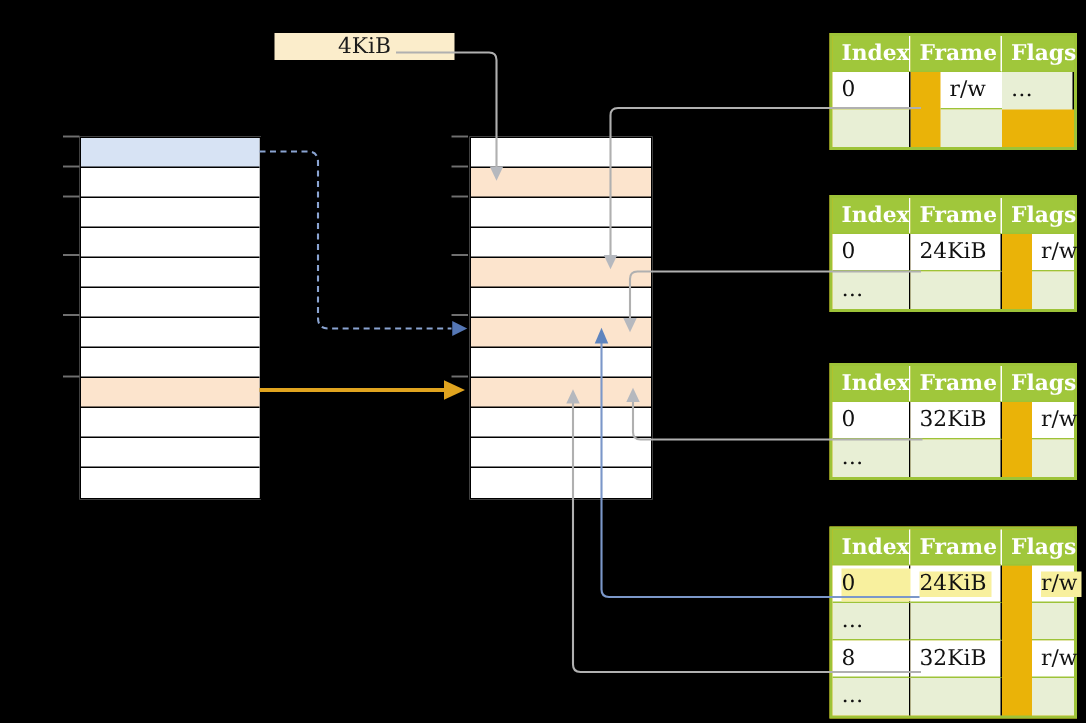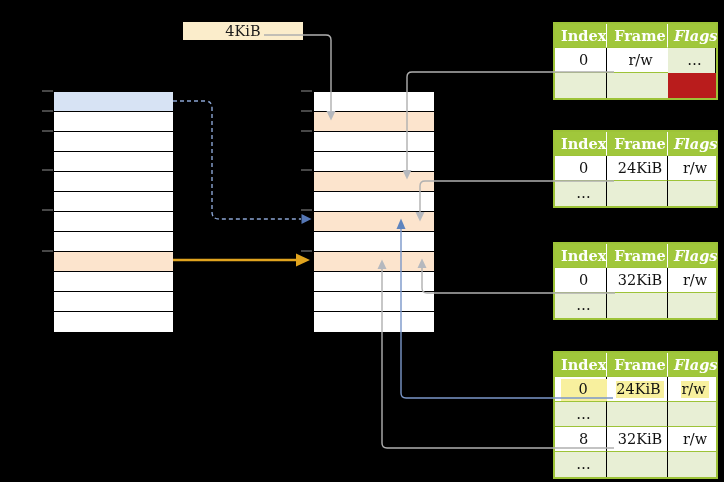--- a/index.html
+++ b/index.html
@@ -18,35 +18,35 @@
   
   .label4{
     position:absolute;left:183px;top:22px;width:120px;height:18px;
     background:#fbedcb;color:#1b1b1b;font-size:14.5px;line-height:18px;
     text-align:center;z-index:6;
   }
   
   .pt{
     position:absolute;left:553px;width:165px;box-sizing:border-box;
     border:2px solid #9dc338;display:grid;grid-template-columns:52px 61px 48px;
-    background:#b91c1c;z-index:6;text-align:center;
+    background:#eab308;z-index:6;
   }
   #pt0{top:22px;} #pt1{top:130px;} #pt2{top:242px;} #pt3{top:351px;}
   .pt .th{
     box-sizing:border-box;height:24px;background:#a0c73b;color:#fff;
     font-weight:bold;font-size:14.5px;line-height:23px;padding-left:6px;
     border-right:1px solid #fff;border-bottom:1px solid #9dc338;white-space:nowrap;
   }
-  .pt .th.c3{border-right:none;font-style:italic;}
+  .pt .th.c3{border-right:none;}
   .pt .td{
     box-sizing:border-box;height:25px;font-size:14.5px;line-height:21px;
     padding:2px 0 0 6px;color:#111;border-right:1px solid #000;
     border-bottom:1px solid #9dc338;background:#fff;white-space:nowrap;
   }
-  .pt .td.c3{border-right:none;}
+  .pt .td.c3{border-right:none;margin-left:20px;}
   .pt .td.gr{background:#e8efd5;}
   .pt > .td:nth-last-child(-n+3){border-bottom:none;}
   .hl{background:#f8f09e;padding:0 3px 1px 0;}
   .hl.hlw{display:inline-block;width:44px;}
   
   .overlay{position:absolute;left:0;top:0;z-index:30;pointer-events:none;}
 </style>
 </head>
 <body>
 

